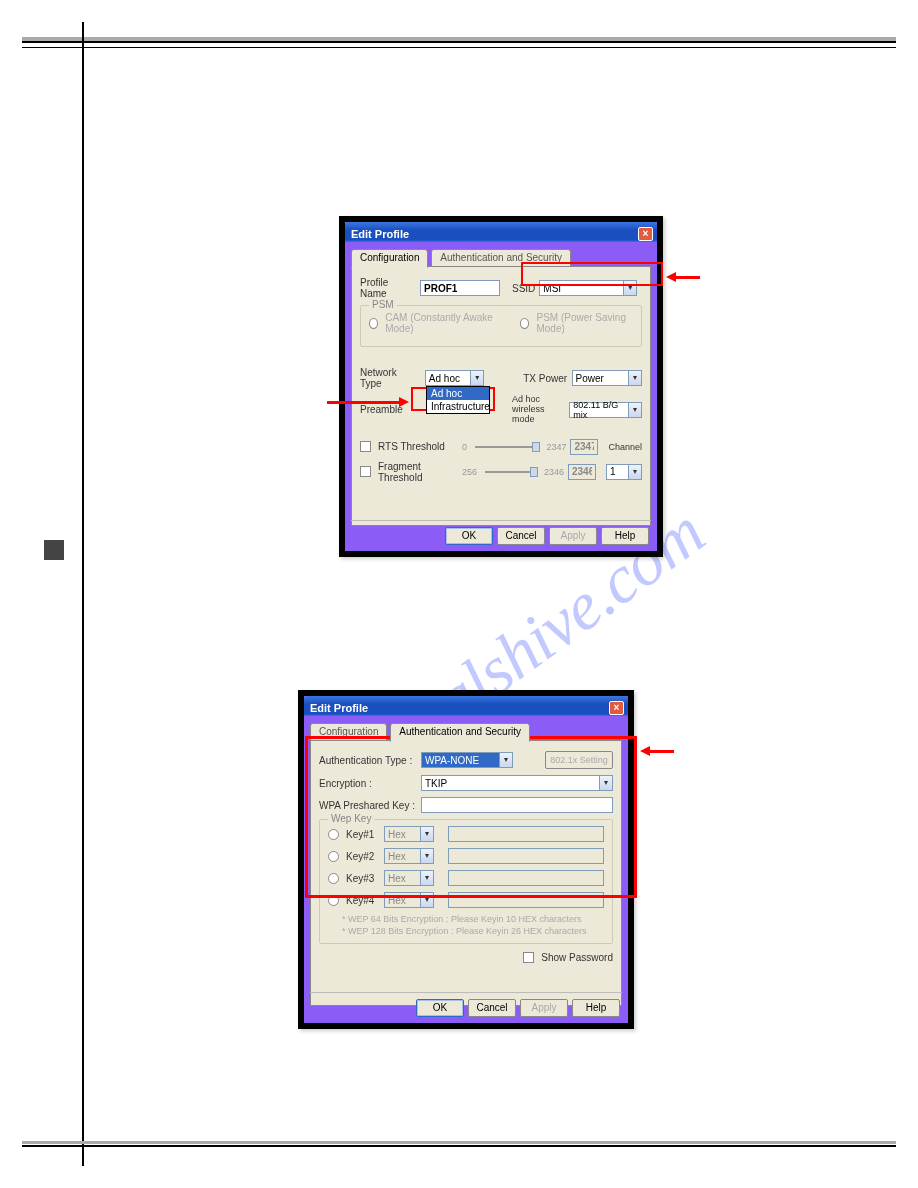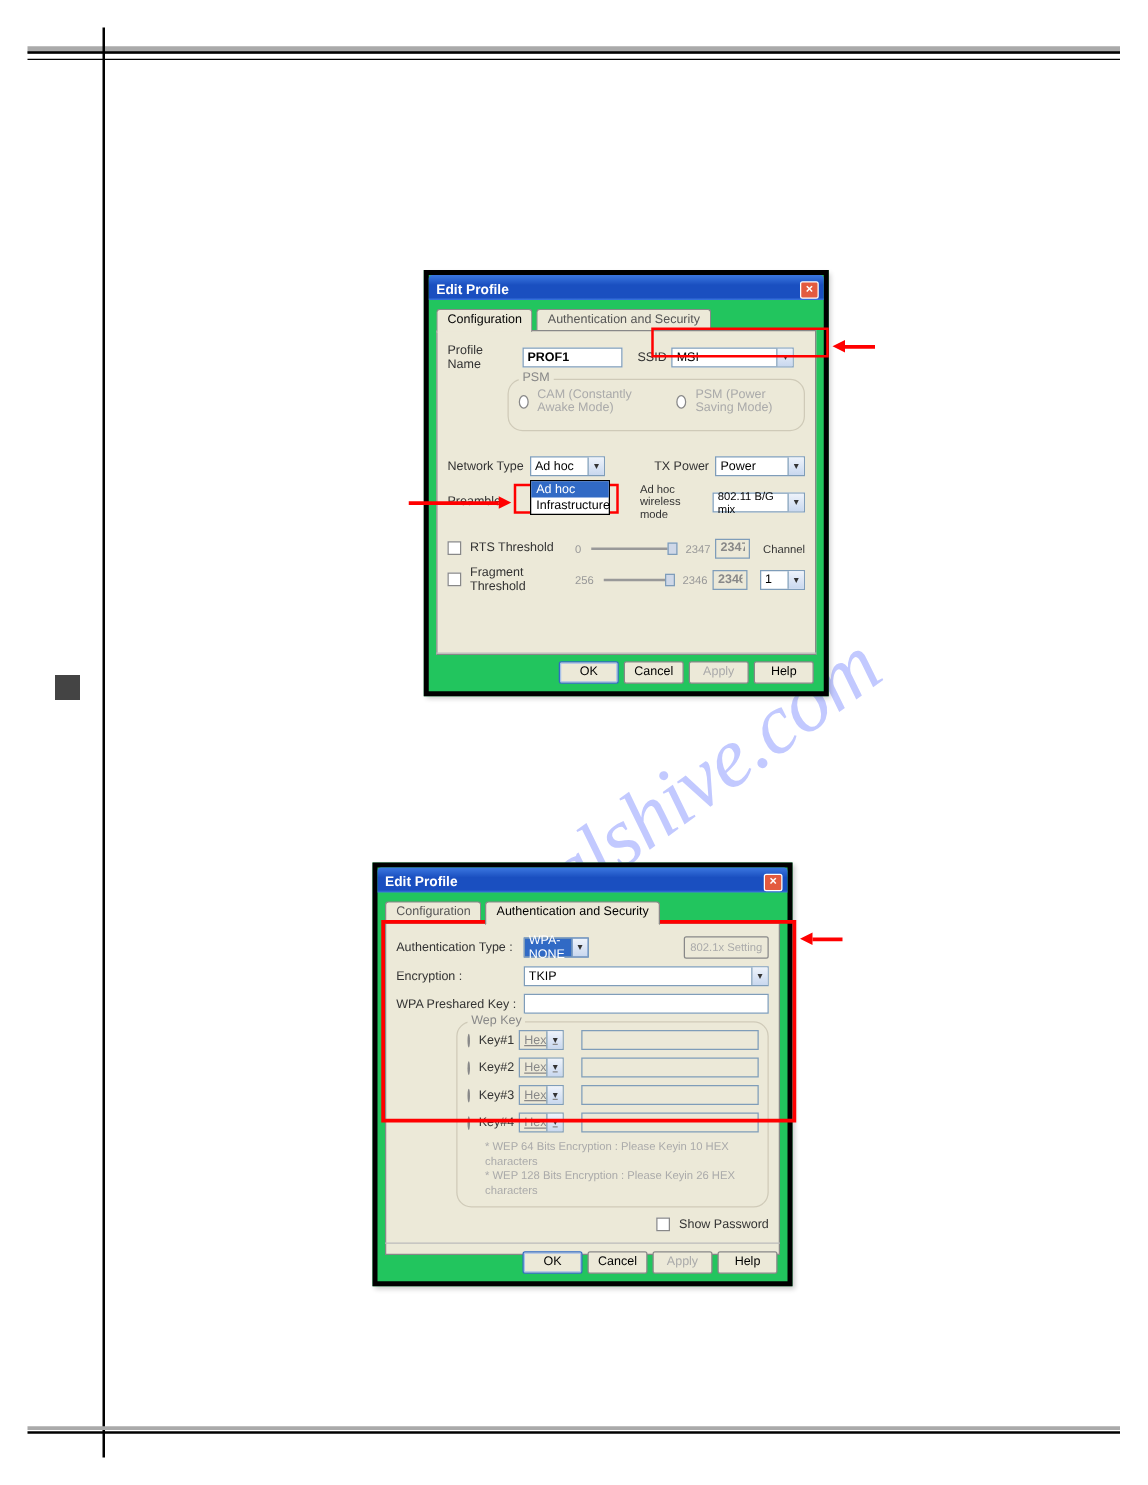--- a/index.html
+++ b/index.html
@@ -19,22 +19,22 @@
   .rule-bottom { position:absolute; bottom:37px; left:22px; right:22px; height:6px; border-top:2px solid #000; }
   .rule-bottom::before { content:""; position:absolute; left:0; right:0; top:-6px; height:3px; background:#aaa; }
   .page-tab { position:absolute; top:540px; left:44px; width:20px; height:20px; background:#444; }
 
   
   .watermark { position:absolute; top:620px; left:280px; font-size:68px; color:rgba(80,100,255,0.35); transform:rotate(-36deg); font-style:italic; pointer-events:none; font-family: "Comic Sans MS", cursive; letter-spacing:-1px; }
 
   
   .dlg {
     position:absolute;
-    border:4px solid #000000;
-    background:#22c55e;
+    border:6px solid #000000;
+    background:#8b5cf6;
     box-shadow: 2px 2px 4px rgba(0,0,0,0.2);
   }
   .dlg1 { top:216px; left:339px; width:324px; height:341px; }
   .dlg2 { top:690px; left:298px; width:336px; height:339px; }
 
   .titlebar {
     height:20px;
     background: linear-gradient(#3b77e0, #1a4fc0 40%, #1a4fc0 90%, #3b77e0);
     color:#fff;
     font-weight:bold;
@@ -105,29 +105,28 @@
   }
   .combo .darrow {
     width:13px; align-self:stretch;
     background:linear-gradient(#eef3fb,#c9d8ef);
     border-left:1px solid #7f9db9;
     text-align:center;
     line-height:14px;
     font-size:8px;
     color:#333;
   }
-  .combo.disabled { background:#ece9d8; color:#888;text-decoration:underline; }
+  .combo.disabled { background:#ece9d8; color:#888; }
 
   .fieldset {
     border:1px solid #cfcab8;
-    border-radius:12px;
+    border-radius:2px;
     padding:6px 8px;
     margin-bottom:8px;
     position:relative;
-    margin-left:48px;
   }
   .fieldset .legend {
     position:absolute; top:-7px; left:8px;
     background:#ece9d8; padding:0 3px;
     color:#888; font-size:10px;
   }
 
   .radio, .check { width:11px; height:11px; border:1px solid #888; background:#fff; display:inline-block; vertical-align:middle; margin-right:3px; }
   .radio { border-radius:50%; }
   .check { }
@@ -298,21 +297,21 @@
     <div class="closebtn">×</div>
   </div>
   <div class="tabs">
     <span class="tab inactive">Configuration</span>
     <span class="tab active">Authentication and Security</span>
   </div>
   <div class="panel">
 
     <div class="row">
       <label style="width:98px">Authentication Type :</label>
-      <div class="combo" style="width:52px;background:#316ac5;color:#fff">
+      <div class="combo" style="width:92px;background:#316ac5;color:#fff">
         <span style="flex:1">WPA-NONE</span>
         <span class="darrow">▾</span>
       </div>
       <div class="btn disabled" style="width:68px;margin-left:auto;font-size:9px">802.1x Setting</div>
     </div>
 
     <div class="row">
       <label style="width:98px">Encryption :</label>
       <div class="combo" style="flex:1">
         <span style="flex:1">TKIP</span>

